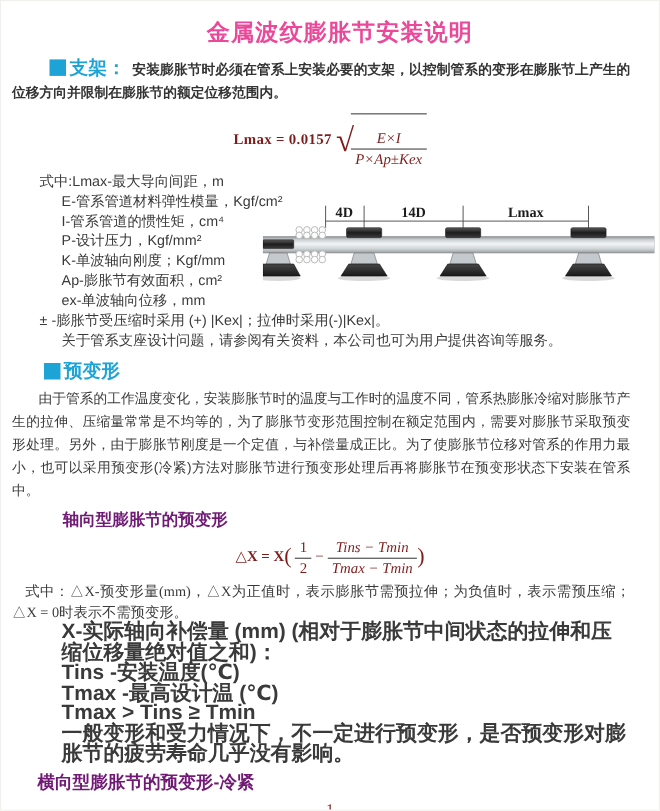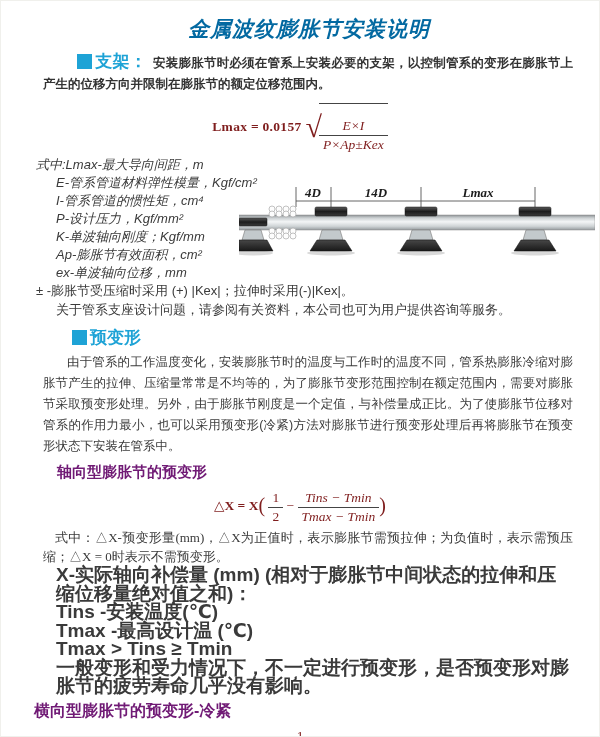--- a/index.html
+++ b/index.html
@@ -2,29 +2,29 @@
 <html><head>
 <meta charset="utf-8">
 <style>
   html,body{margin:0;padding:0;background:#fbfbf9;}
   .page{
     width:600px;height:737px;position:relative;background:#ffffff;
     font-family:"Liberation Sans","DejaVu Sans",sans-serif;color:#3a3a3a;
     overflow:hidden;box-sizing:border-box;border:1px solid #f0f0ec;
   }
   .doc-title{
-    text-align:center;font-size:21px;font-weight:bold;color:#0369a1;
-    margin:14px 0 6px 18px;letter-spacing:1px;font-style:italic;
+    text-align:center;font-size:21px;font-weight:bold;color:#ec4899;
+    margin:14px 0 6px 18px;letter-spacing:1px;
   }
   .marker{
     display:inline-block;width:15px;height:15px;background:#1ea3d6;
     margin-right:3px;vertical-align:-2px;
   }
   .sec-head-inline{font-size:17px;font-weight:bold;color:#1ea3d6;margin-right:6px;}
-  .p-body{margin:8px 26px 0 42px;font-size:12.5px;line-height:21px;text-align:justify;}
+  .p-body{margin:8px 26px 0 10px;font-size:12.5px;line-height:21px;text-align:justify;}
   .p-ind34{text-indent:34px;}
   .p-ind24{text-indent:24px;margin-top:0;}
   .p-ind12{text-indent:12px;font-family:Liberation Serif, serif;}
   .bold-txt{font-weight:bold;color:#333;}
   
   .formula{
     text-align:center;font-family:"Liberation Serif","DejaVu Serif",serif;
     color:#7f1d1d;font-size:13.5px;
   }
   .formula-1{margin:8px 0 2px 0;}
@@ -33,21 +33,21 @@
   .radicand{display:inline-block;border-top:1.4px solid #444;vertical-align:middle;padding-top:14px;}
   .frac{display:inline-block;vertical-align:middle;text-align:center;line-height:1.15;}
   .frac .num{display:block;border-bottom:1px solid #444;padding:0 4px 1px 4px;}
   .frac .den{display:block;padding:1px 4px 0 4px;}
   .it{font-style:italic;}
   .f-bold{font-weight:bold;}
   .paren{font-size:20px;vertical-align:-2px;font-weight:normal;}
   .formula-2{margin:8px 0 2px 0;}
   .formula-3{margin:6px 0 2px 0;}
   
-  .defs-wrap{position:relative;margin:4px 26px 0 26px;font-size:13px;line-height:18px;font-style:italic;}
+  .defs-wrap{position:relative;margin:4px 26px 0 26px;font-size:13px;line-height:18px;}
   .def-line{padding-left:29px;white-space:nowrap;}
   .def-first{padding-left:9px;}
   .after-defs{margin:0 26px;font-size:13px;line-height:18.5px;}
   .pl9{padding-left:9px;}
   .pl29{padding-left:29px;}
   .diagram{position:absolute;left:212px;top:24px;}
   
   .sub-head{font-size:15px;font-weight:bold;color:#701a75;margin:6px 26px 0 26px;}
   .pl30{padding-left:30px;}
   .pl7{padding-left:7px;}

